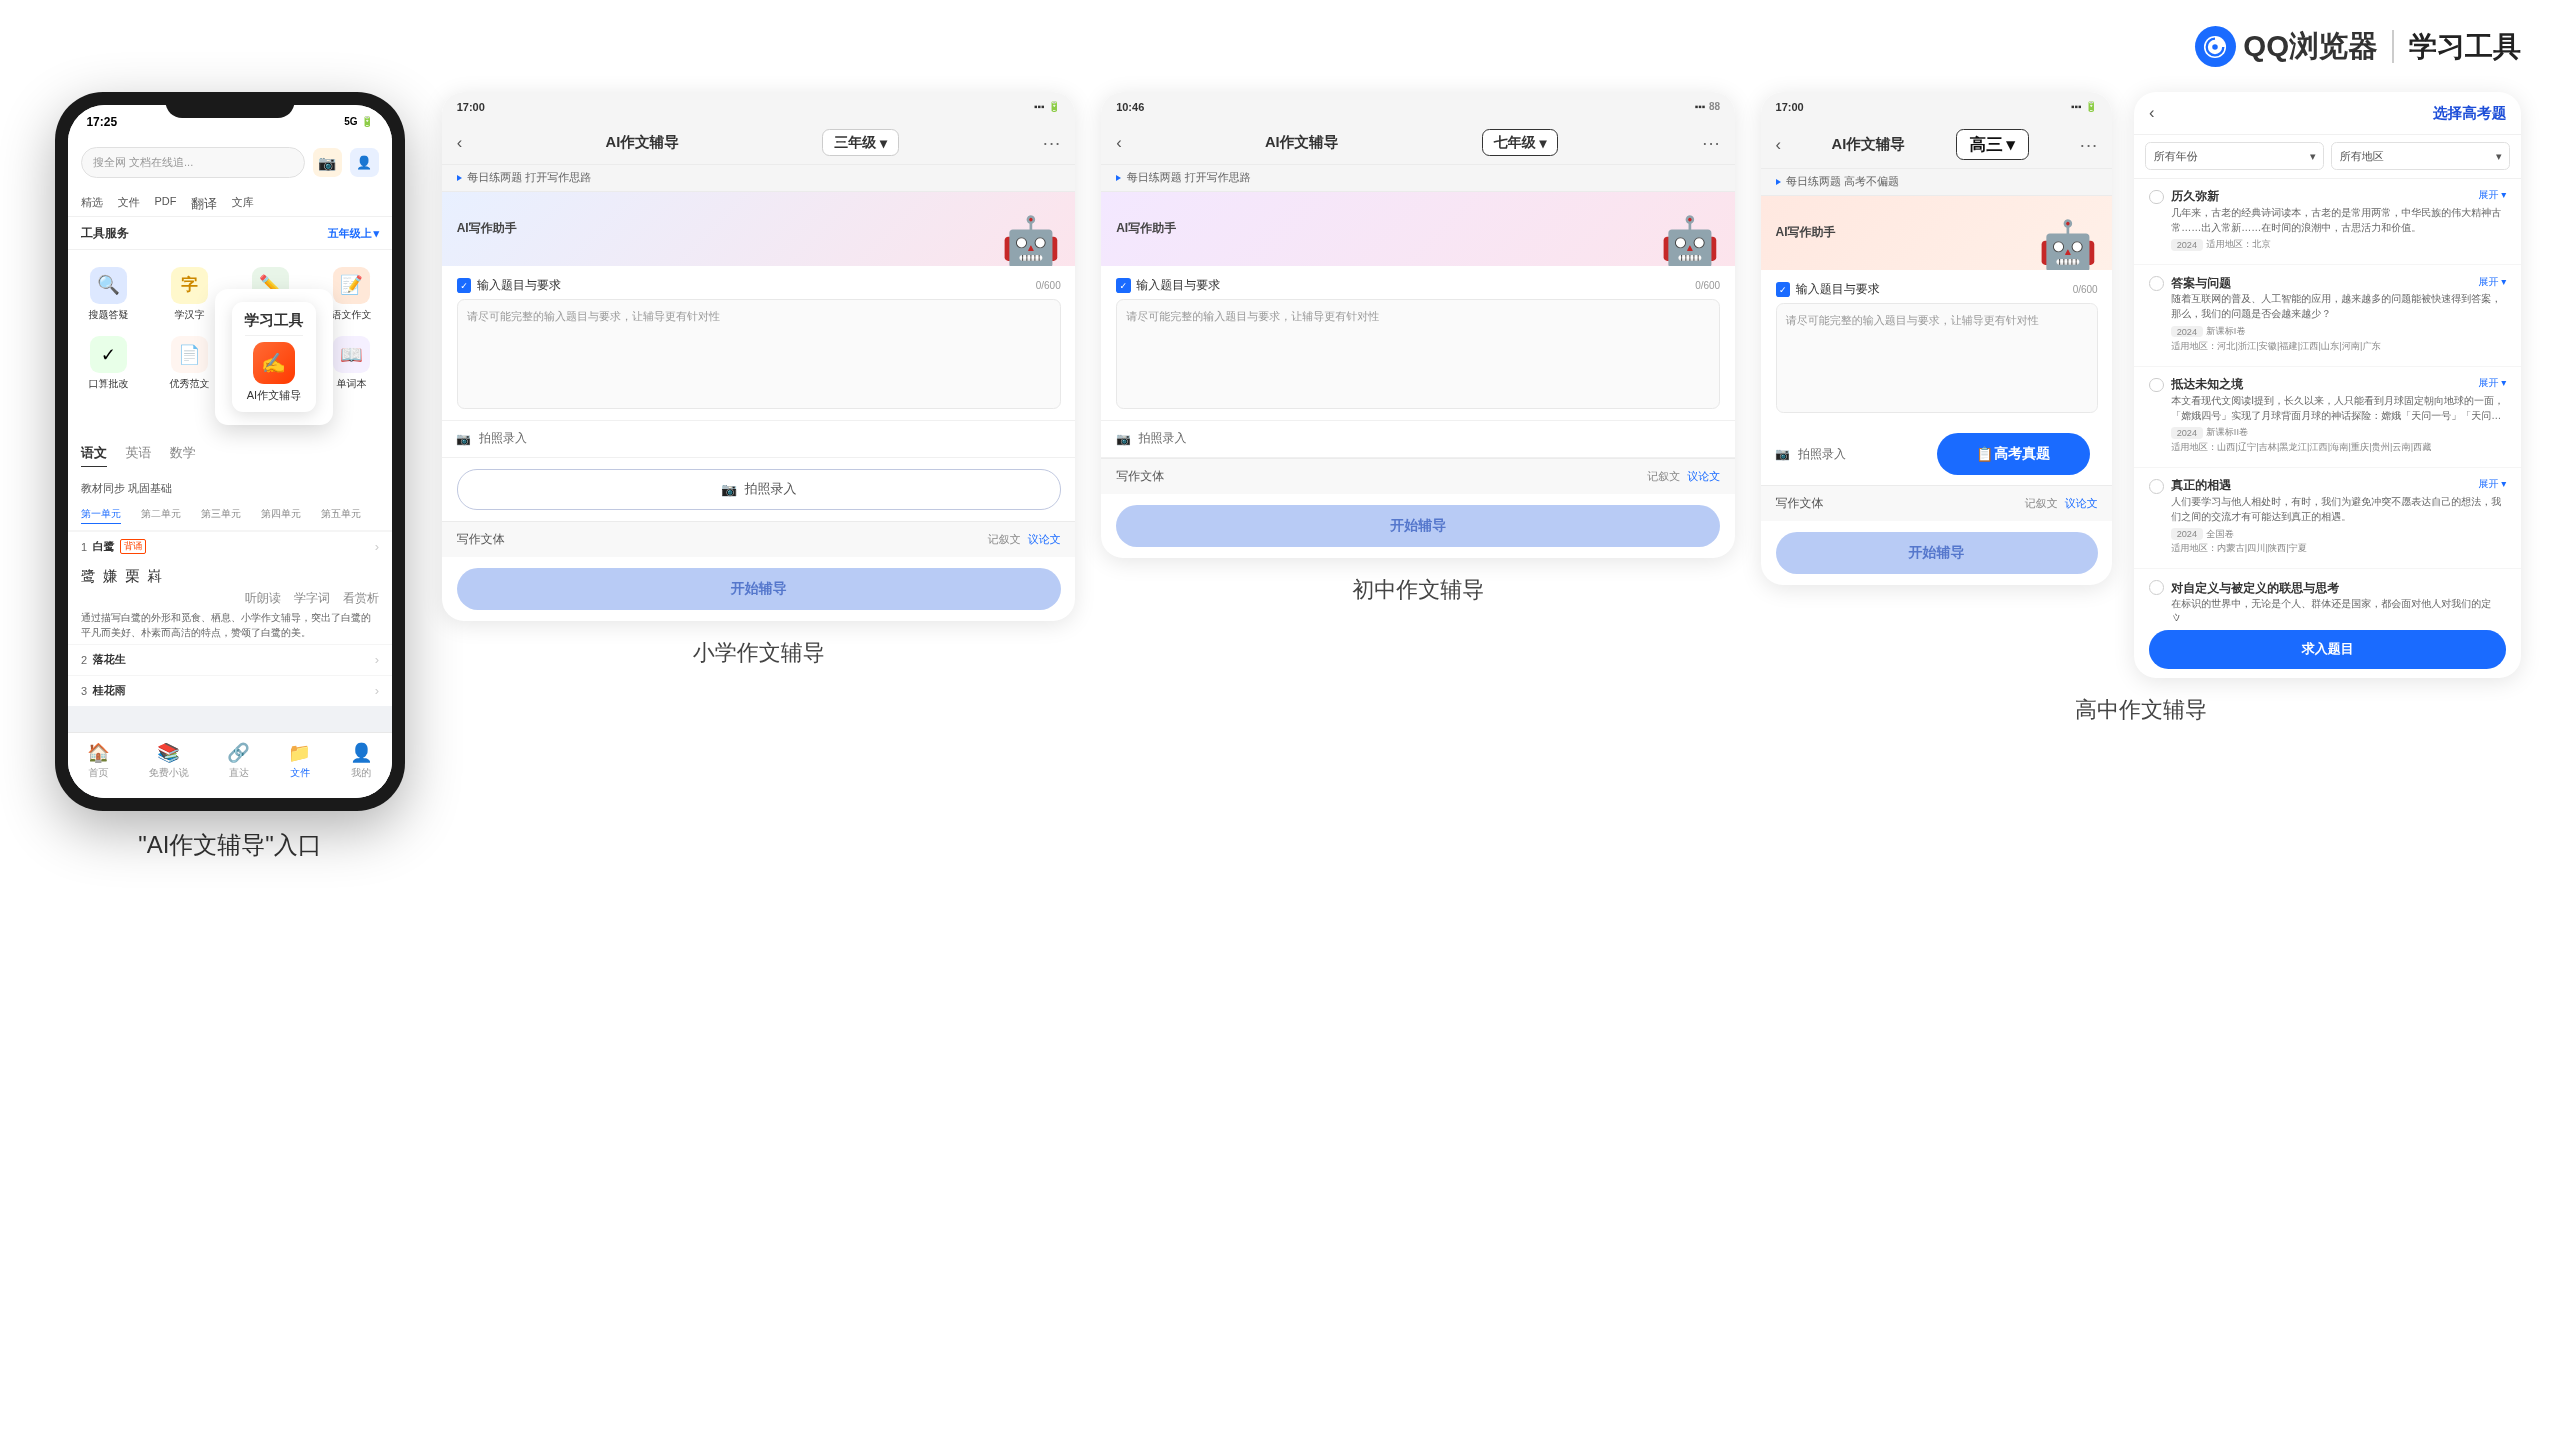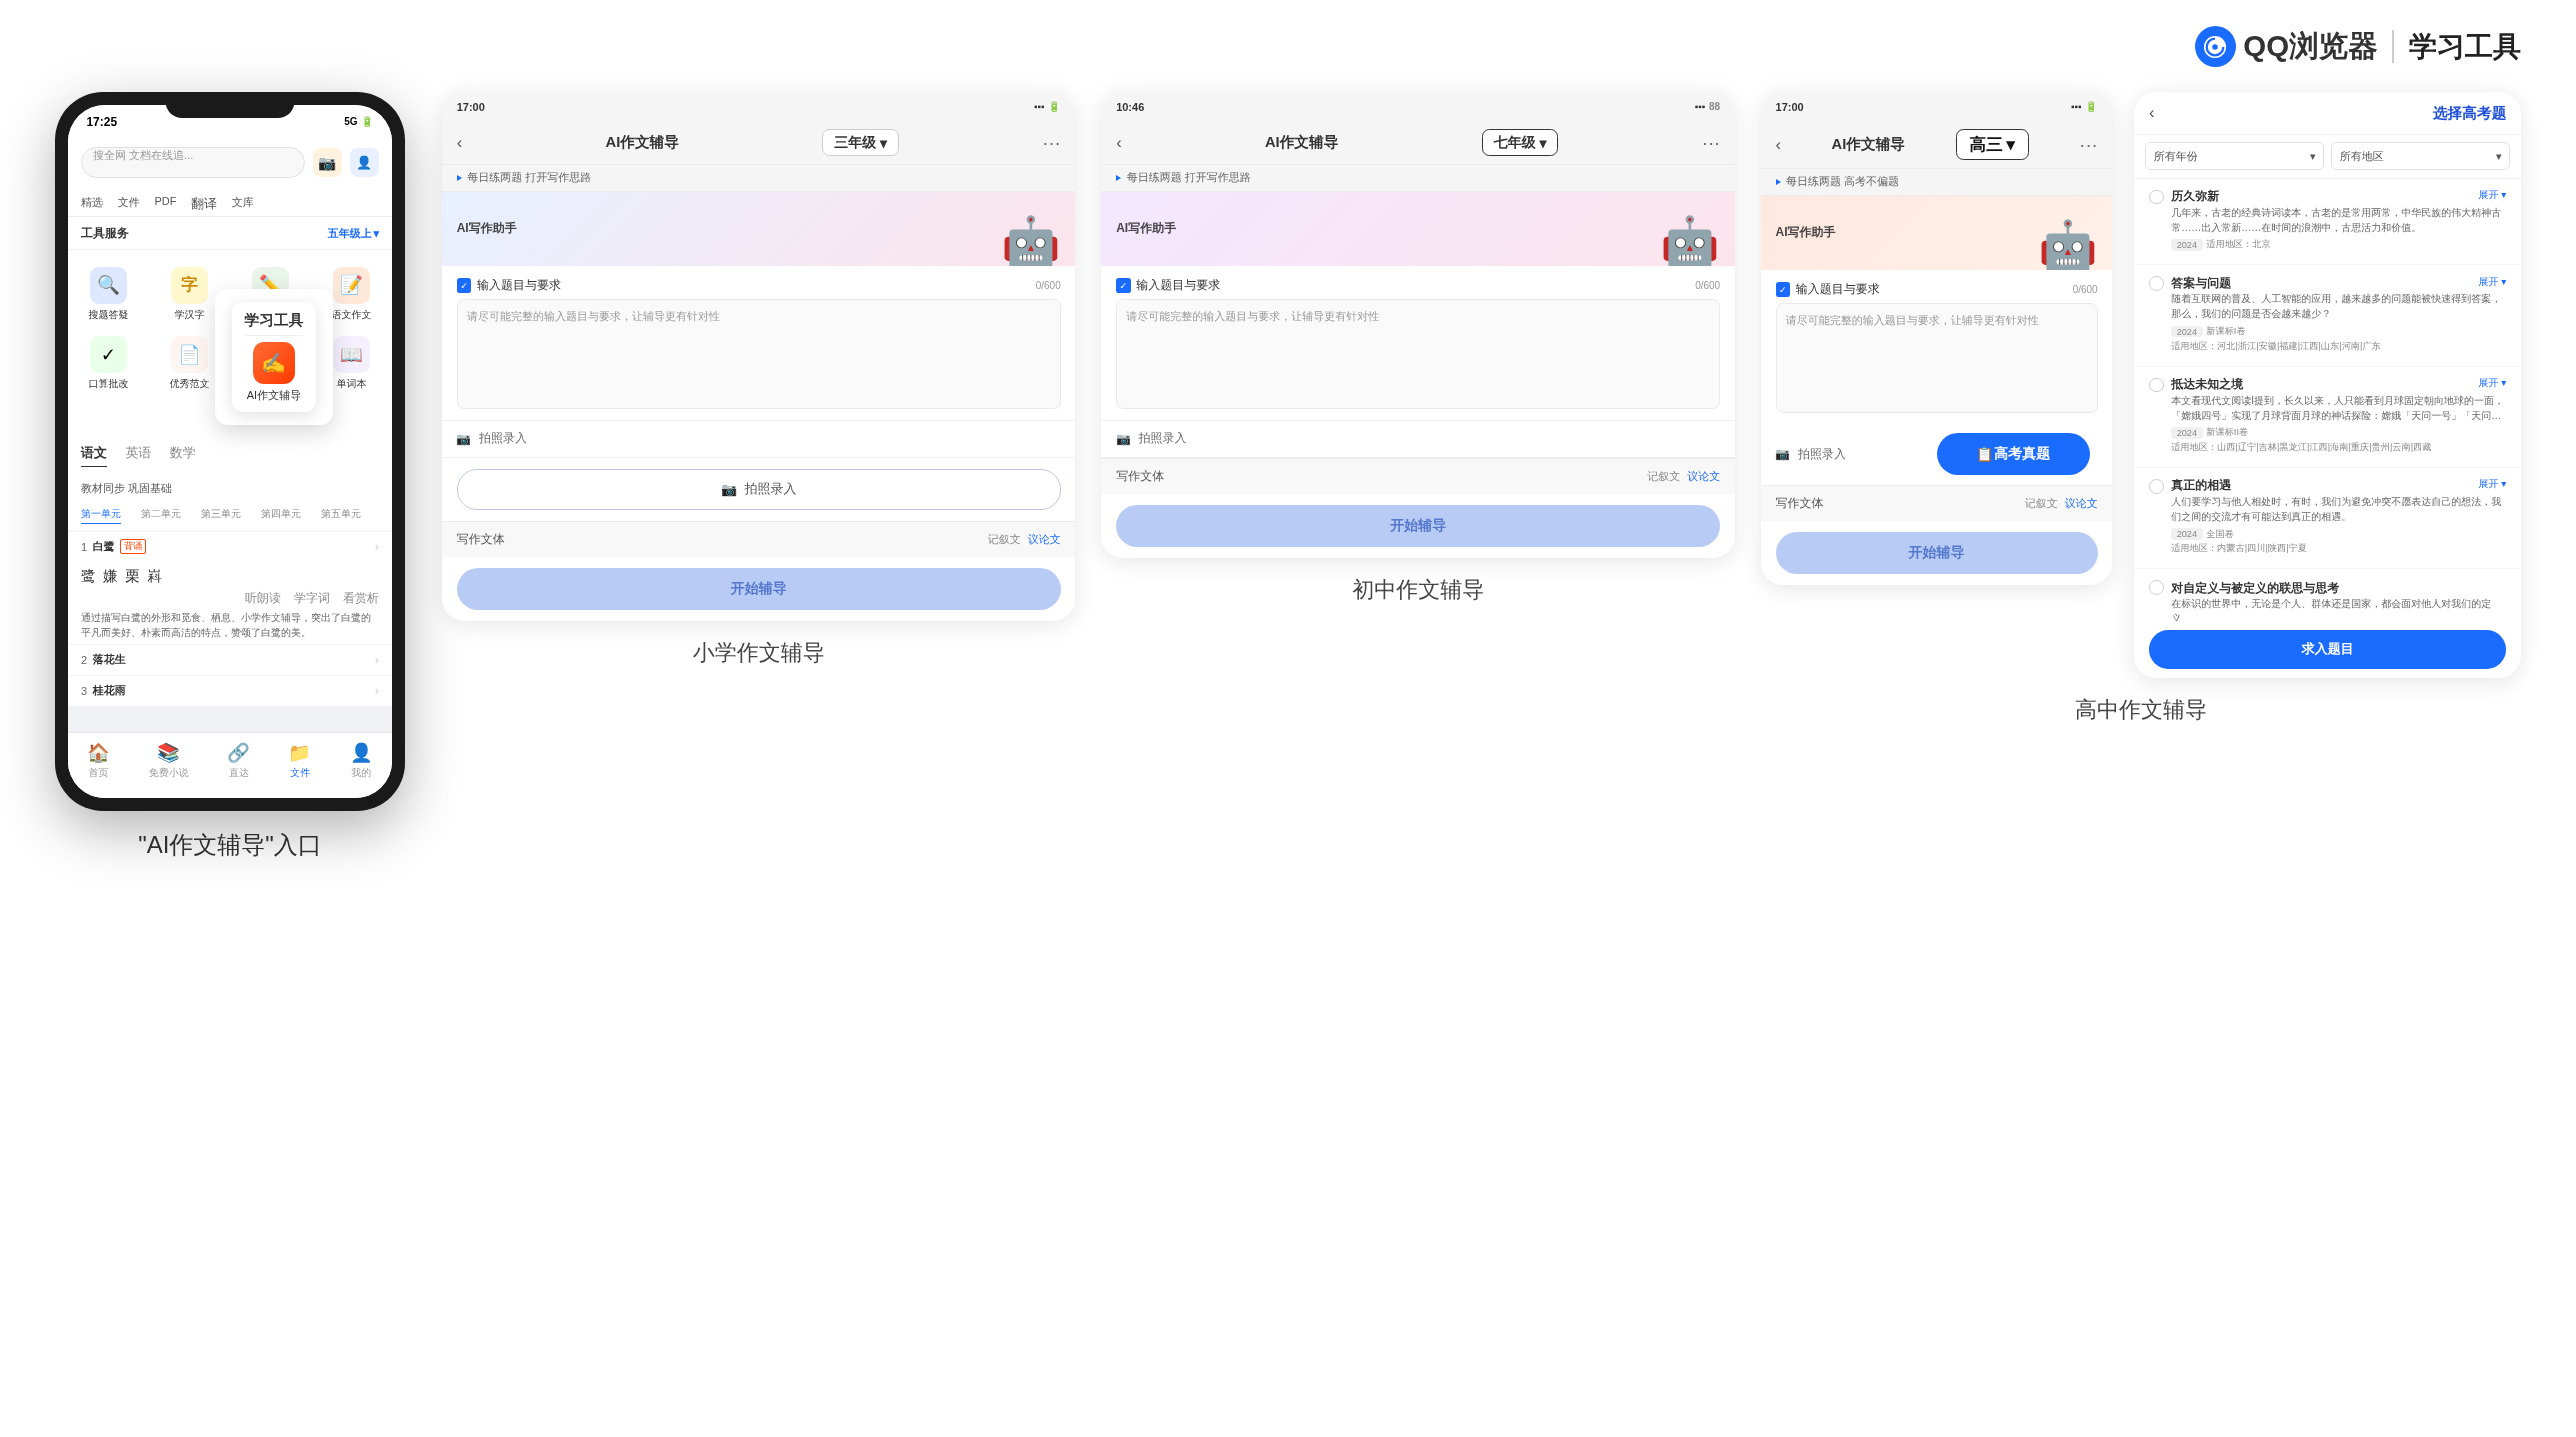--- a/index.html
+++ b/index.html
@@ -125,21 +125,21 @@
     }
     .phone-search-input {
       flex: 1;
       height: 31px;
       border: 1.4px solid #e0e0e0;
       border-radius: 15.7px;
       padding: 0 11px;
       font-size: 12px;
       color: #666;
       display: flex;
-      align-items: flex-start;
+      align-items: center;
       background: #f8f8f8;
     }
     .phone-search-icon {
       width: 29.5px;
       height: 29.5px;
       border-radius: 7.4px;
       background: #fff3e0;
       display: flex;
       align-items: center;
       justify-content: center;

